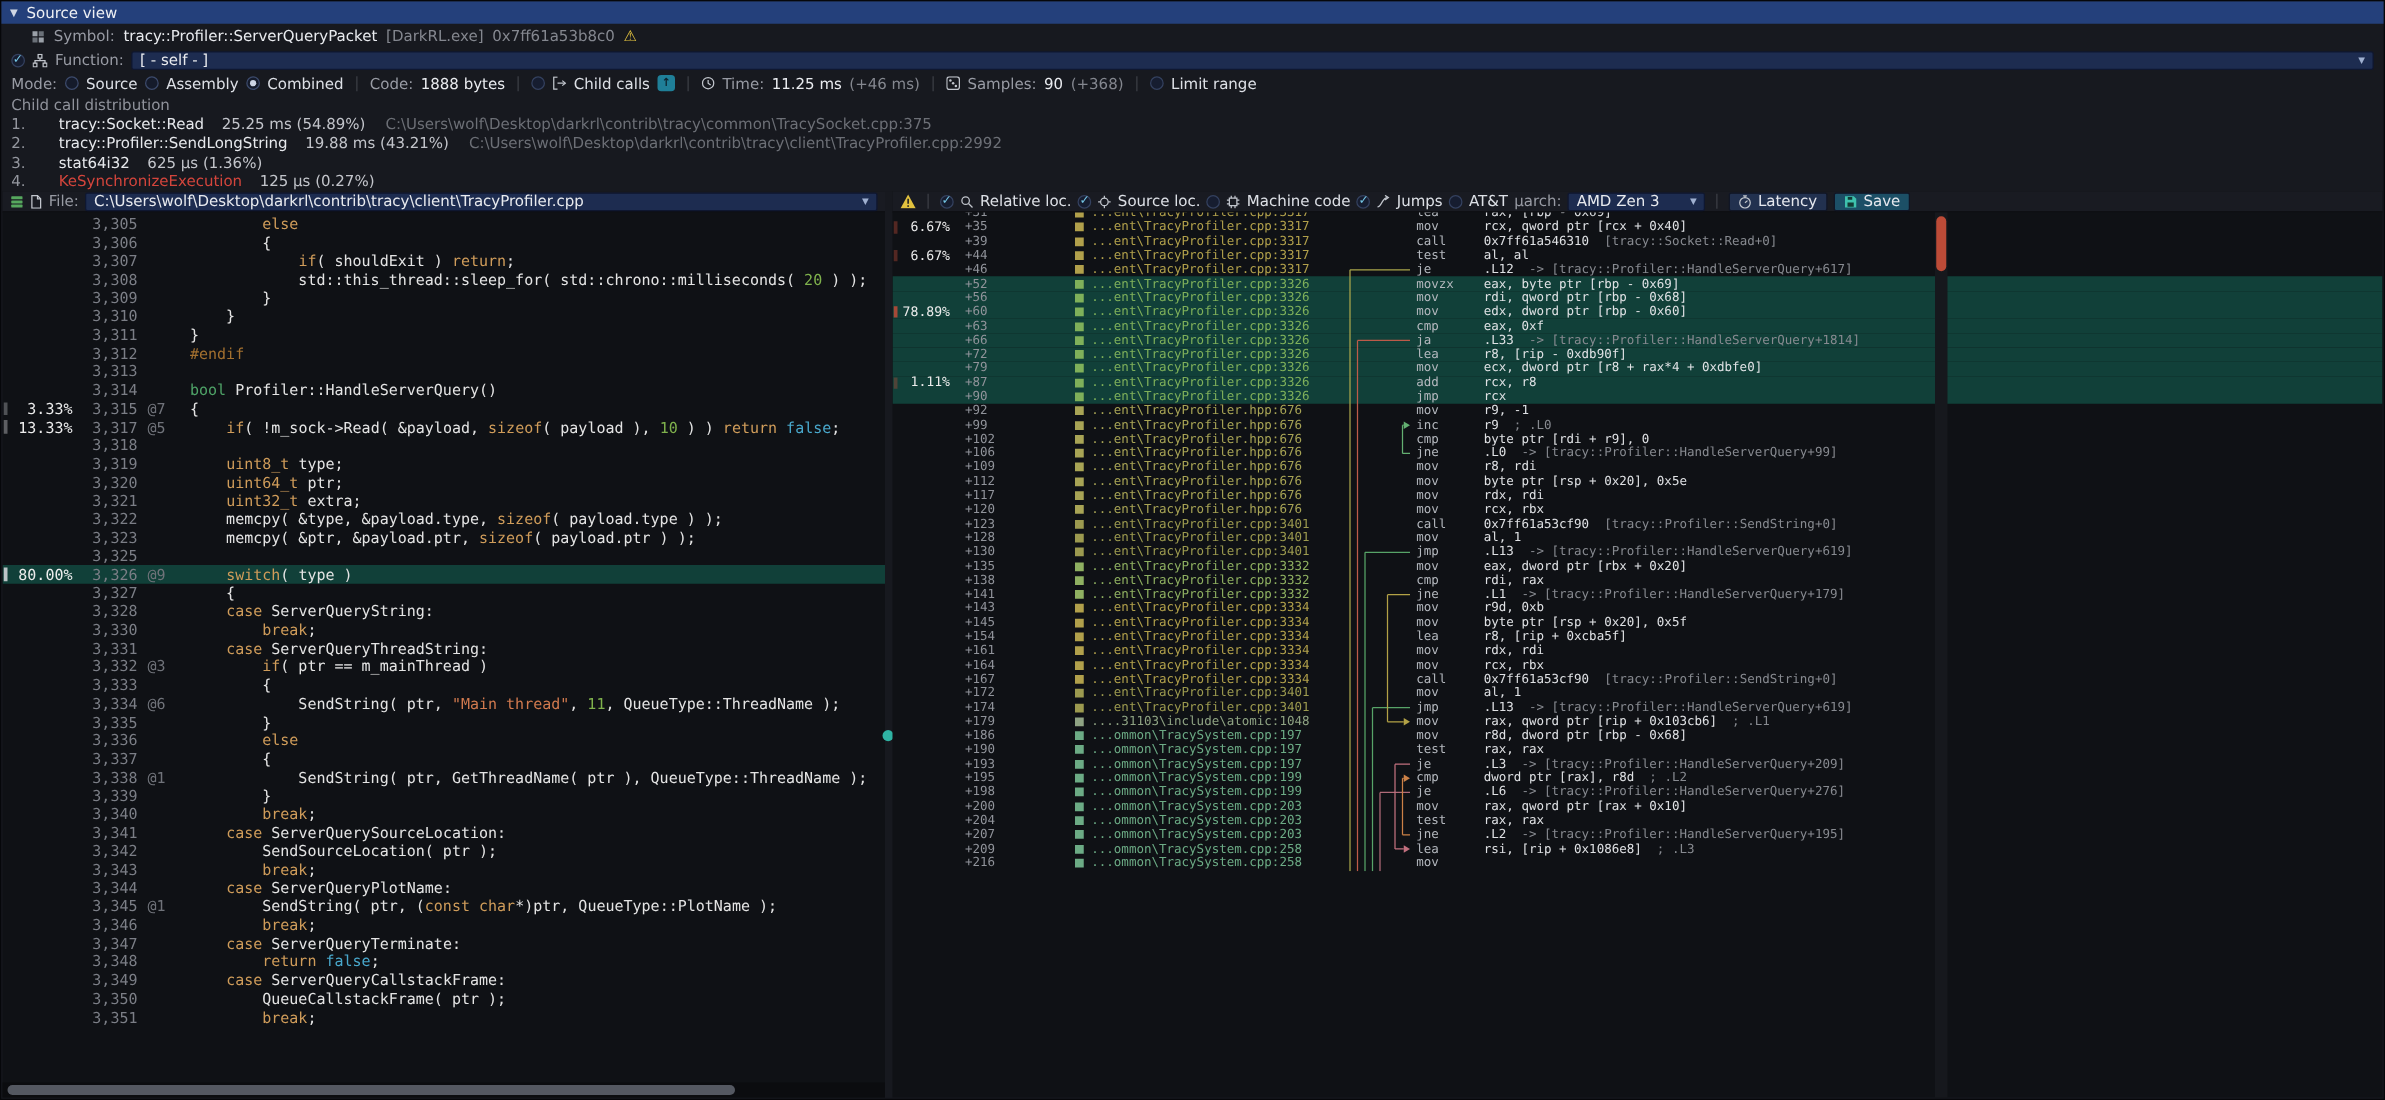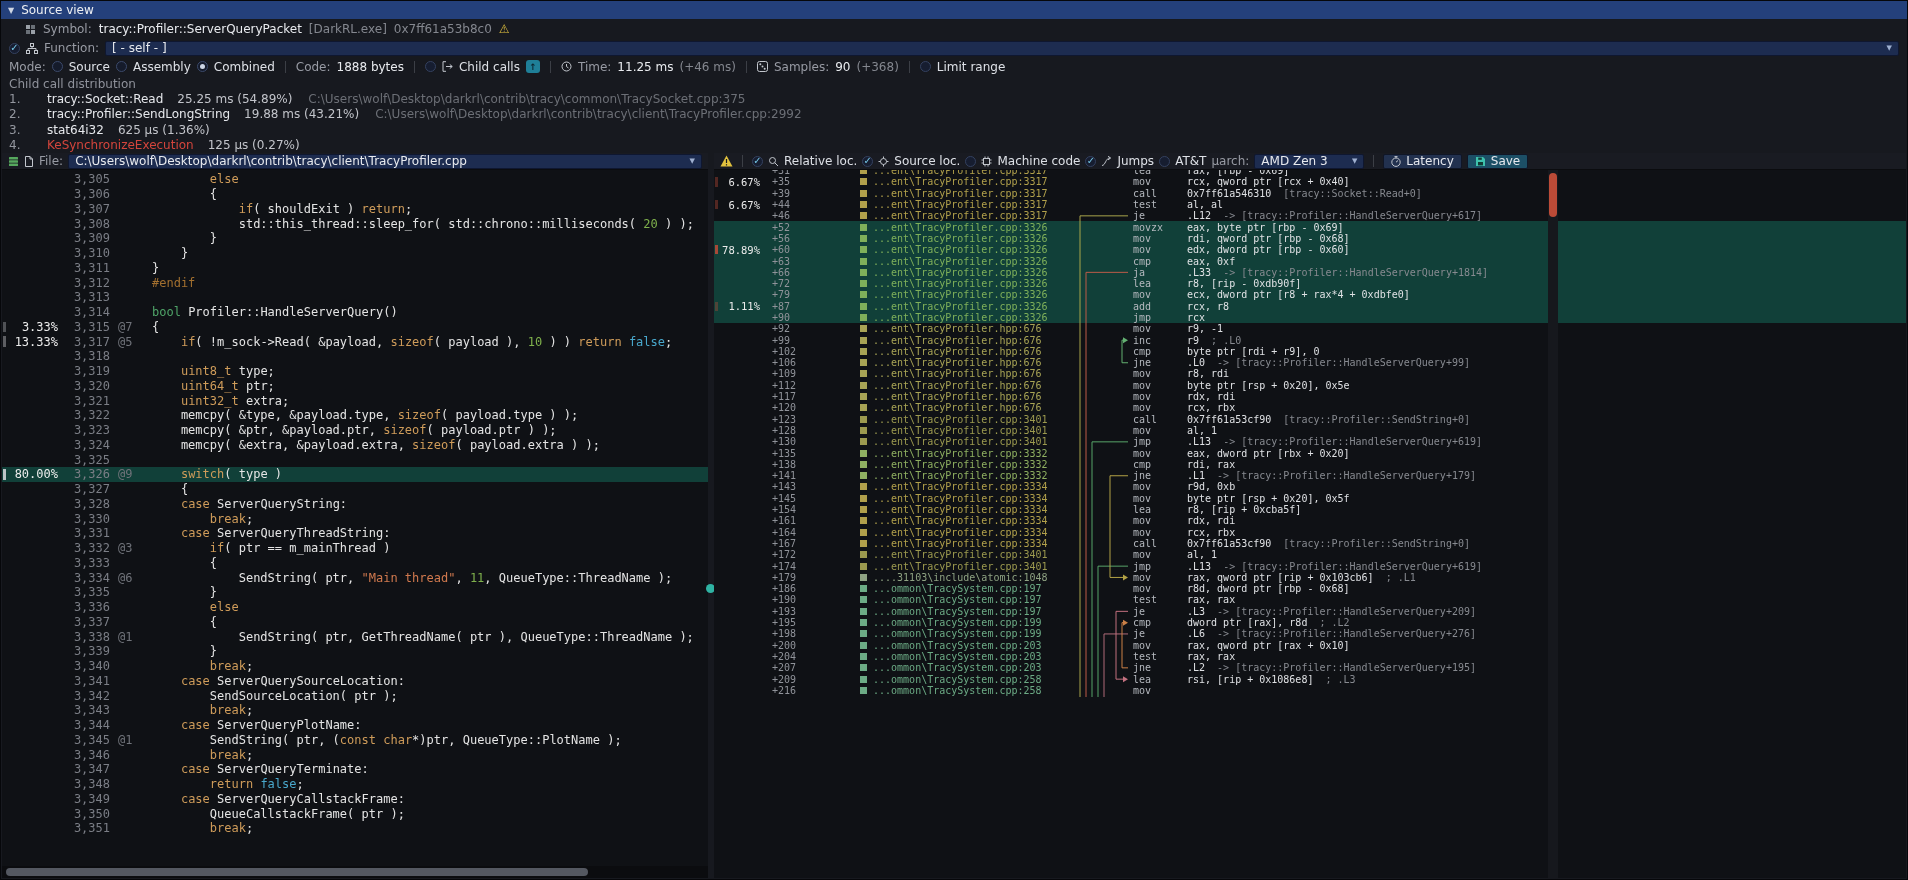--- a/index.html
+++ b/index.html
@@ -308,26 +308,20 @@
             <span class="s-code"><span class="t-d">    memcpy( &amp;type, &amp;payload.type, </span><span class="t-k">sizeof</span><span class="t-d">( payload.type ) );</span></span>
           </div>
           <div class="src-row">
             <span class="s-pct"></span>
             <span class="s-num">3,323</span>
             <span class="s-anno"></span>
             <span class="s-code"><span class="t-d">    memcpy( &amp;ptr, &amp;payload.ptr, </span><span class="t-k">sizeof</span><span class="t-d">( payload.ptr ) );</span></span>
           </div>
           <div class="src-row">
             <span class="s-pct"></span>
-            <span class="s-num">3,324</span>
-            <span class="s-anno"></span>
-            <span class="s-code"><span class="t-d">    memcpy( &amp;extra, &amp;payload.extra, </span><span class="t-k">sizeof</span><span class="t-d">( payload.extra ) );</span></span>
-          </div>
-          <div class="src-row">
-            <span class="s-pct"></span>
             <span class="s-num">3,325</span>
             <span class="s-anno"></span>
             <span class="s-code"></span>
           </div>
           <div class="src-row hl">
             <span class="src-bar" style="opacity: 0.86;"></span>
             <span class="s-pct">80.00%</span>
             <span class="s-num">3,326</span>
             <span class="s-anno">@9</span>
             <span class="s-code"><span class="t-d">    </span><span class="t-k">switch</span><span class="t-d">( type )</span></span>

